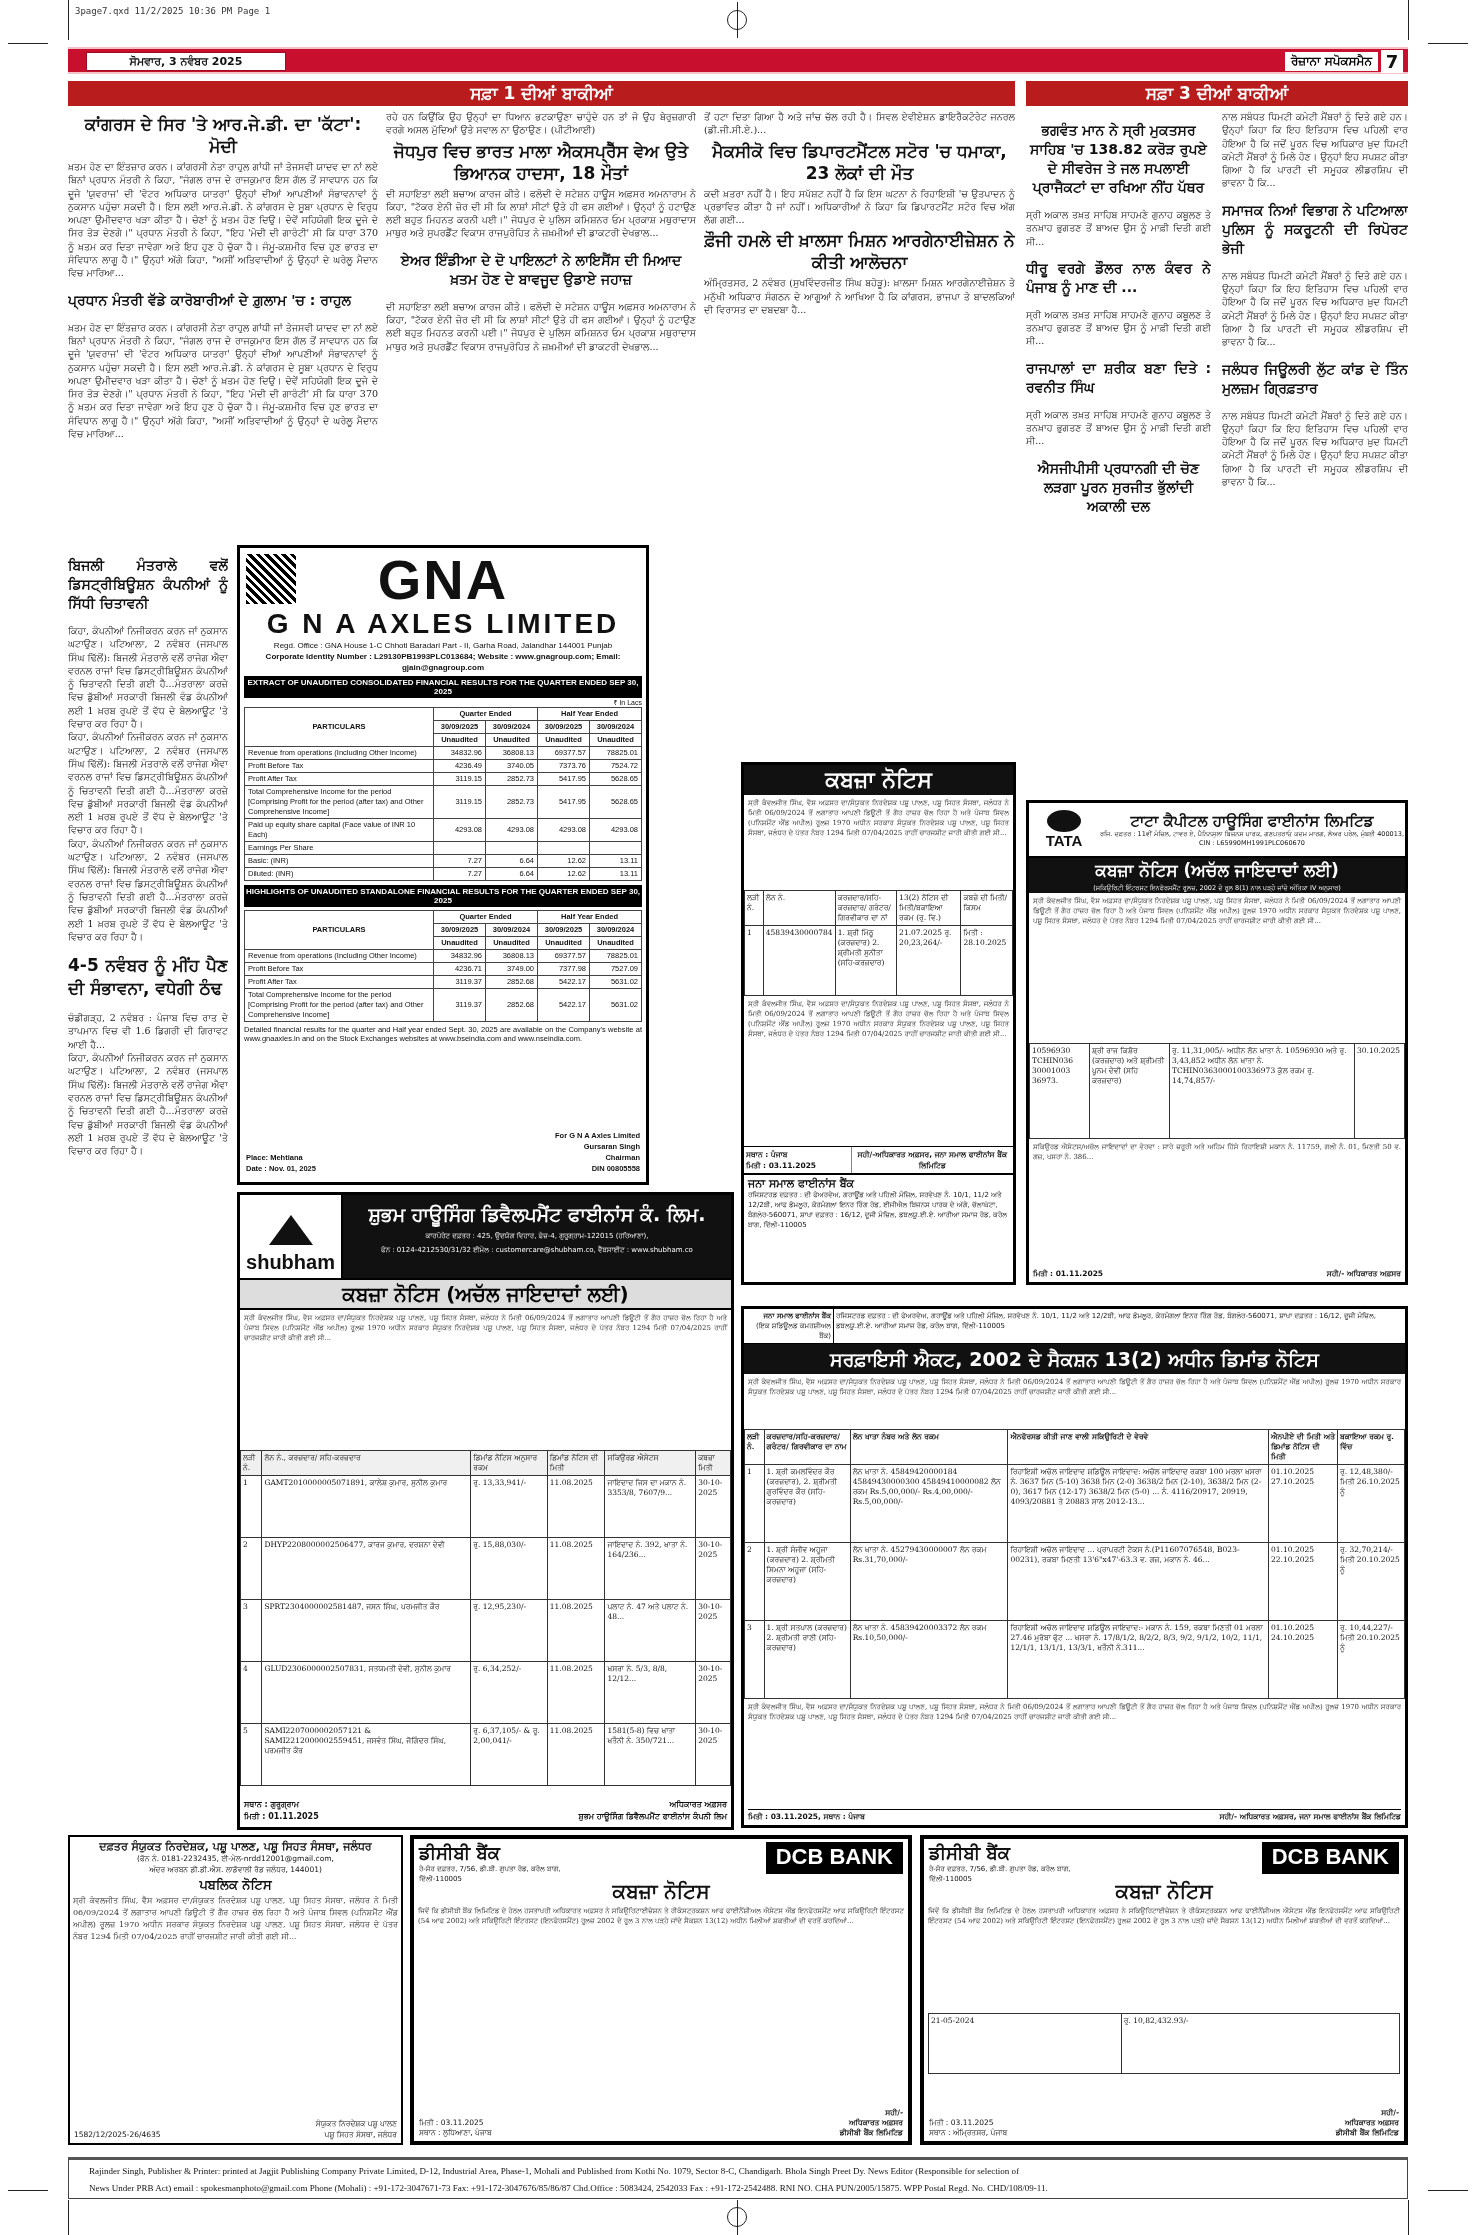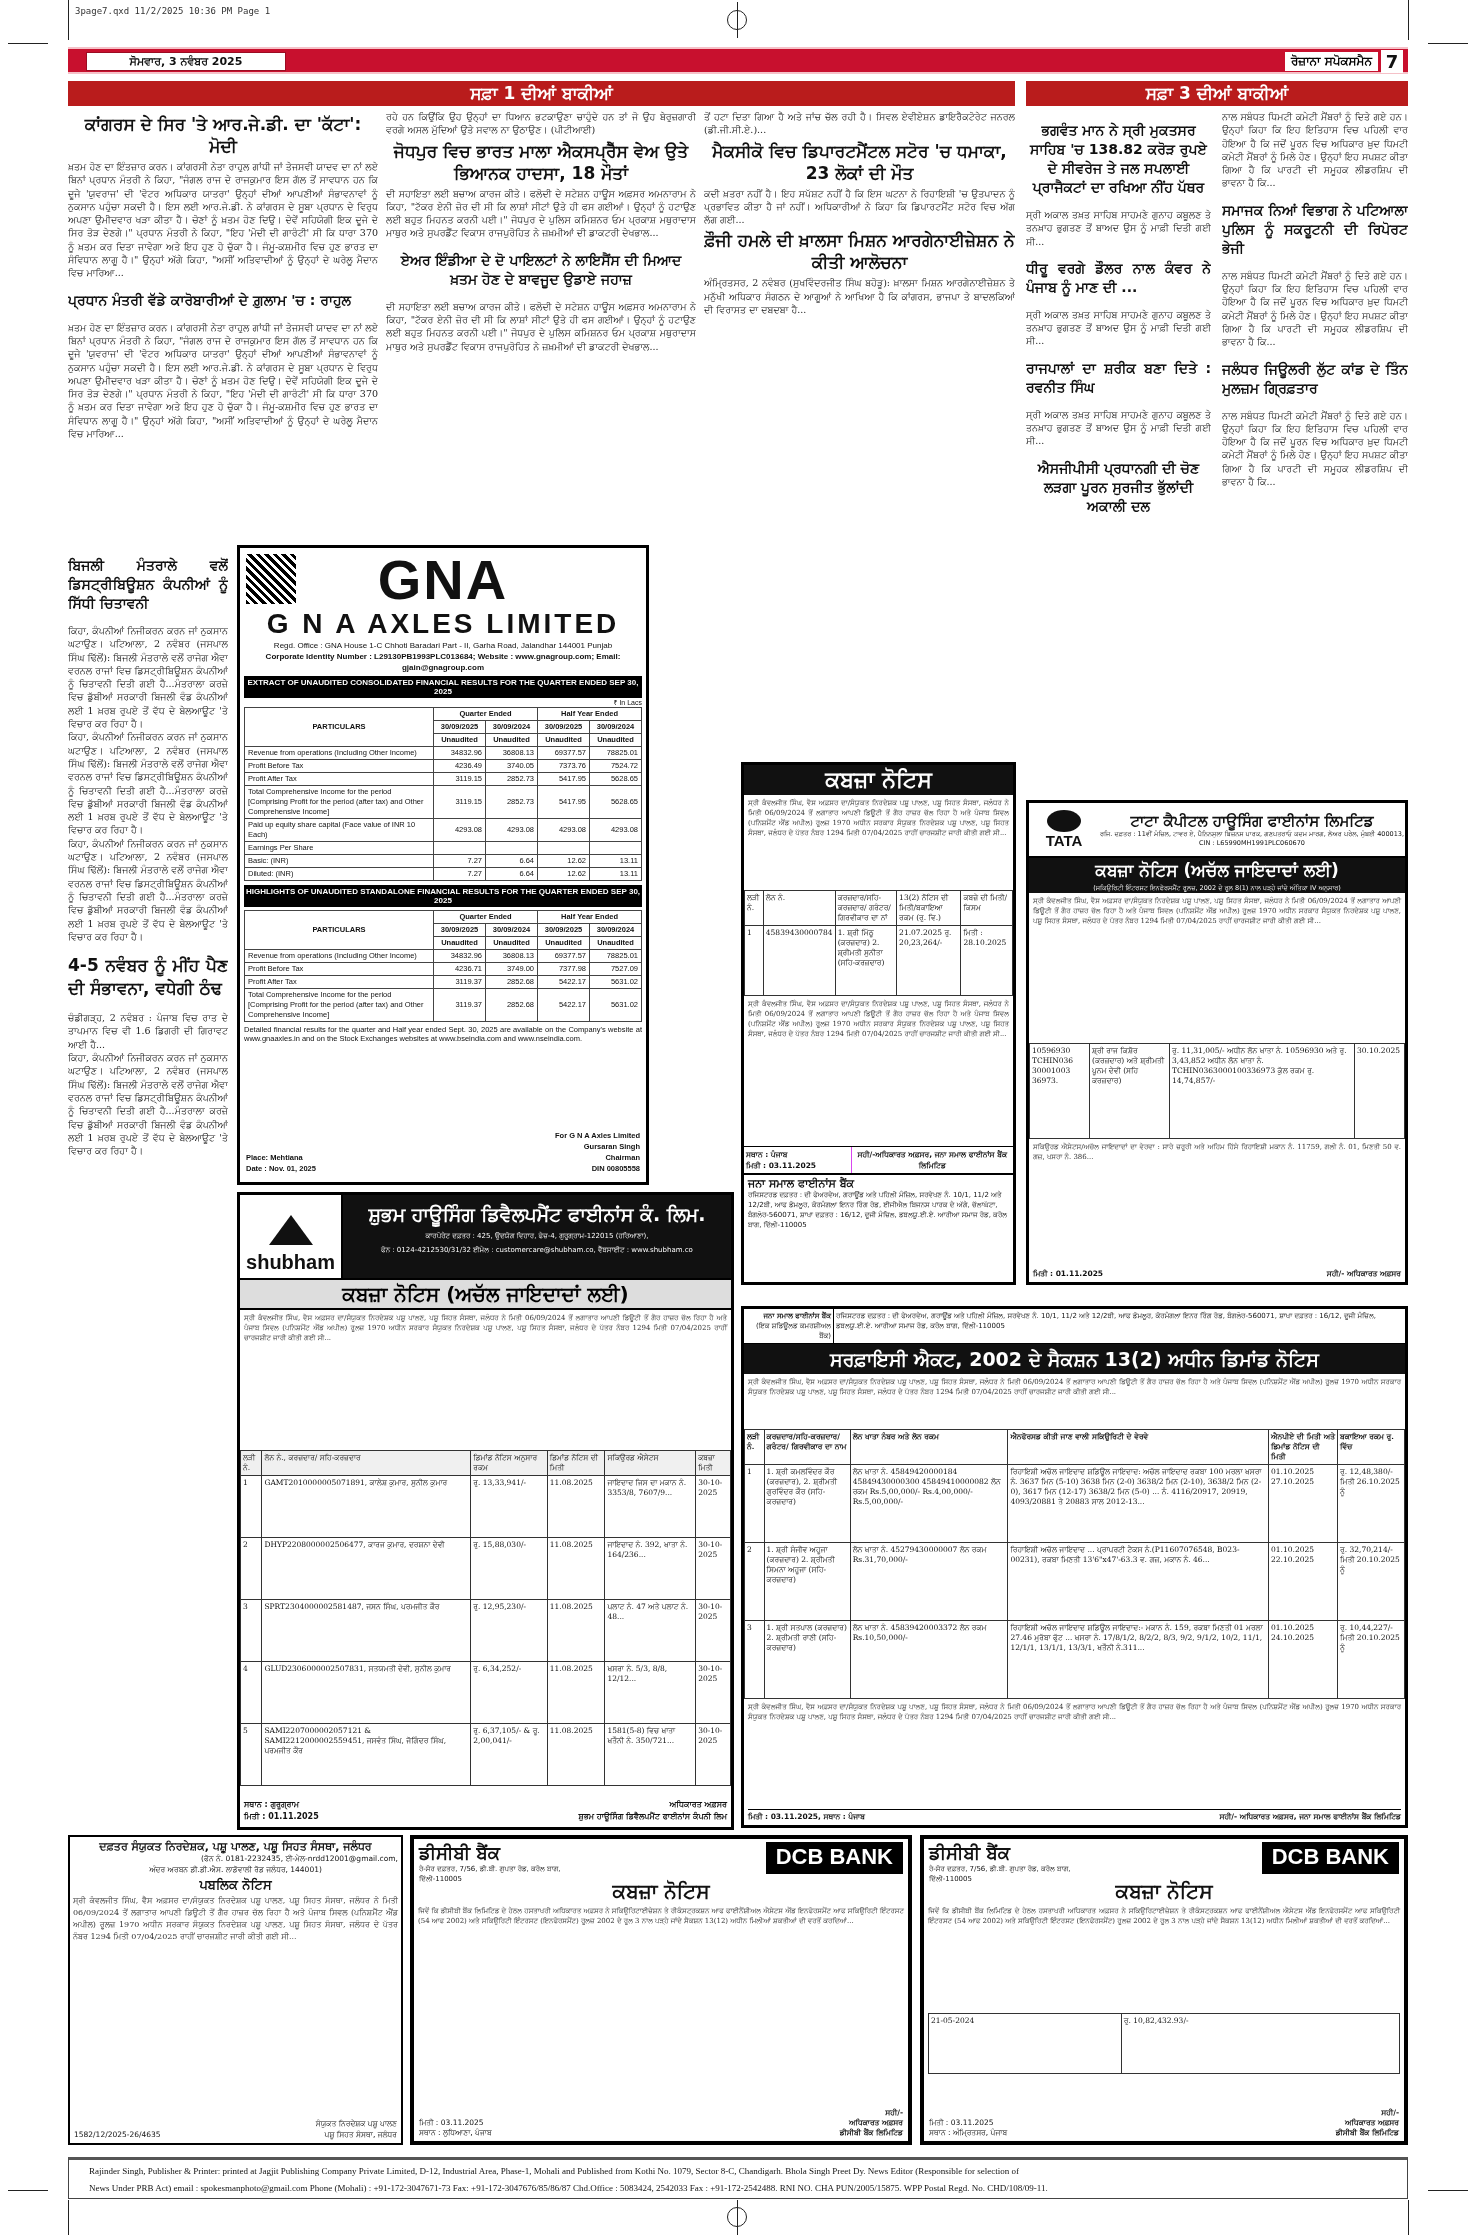--- a/index.html
+++ b/index.html
@@ -461,21 +461,21 @@
   </table>
   <div class="fill-lines" style="height:70px">ਸ੍ਰੀ ਕੰਵਲਜੀਤ ਸਿੰਘ, ਵੈਸ ਅਫ਼ਸਰ ਦਾ/ਸੰਯੁਕਤ ਨਿਰਦੇਸ਼ਕ ਪਸ਼ੂ ਪਾਲਣ, ਪਸ਼ੂ ਸਿਹਤ ਸੰਸਥਾ, ਜਲੰਧਰ ਨੇ ਮਿਤੀ 06/09/2024 ਤੋਂ ਲਗਾਤਾਰ ਆਪਣੀ ਡਿਊਟੀ ਤੋਂ ਗੈਰ ਹਾਜ਼ਰ ਚੱਲ ਰਿਹਾ ਹੈ ਅਤੇ ਪੰਜਾਬ ਸਿਵਲ (ਪਨਿਸ਼ਮੈਂਟ ਐਂਡ ਅਪੀਲ) ਰੂਲਜ਼ 1970 ਅਧੀਨ ਸਰਕਾਰ ਸੰਯੁਕਤ ਨਿਰਦੇਸ਼ਕ ਪਸ਼ੂ ਪਾਲਣ, ਪਸ਼ੂ ਸਿਹਤ ਸੰਸਥਾ, ਜਲੰਧਰ ਦੇ ਪੱਤਰ ਨੰਬਰ 1294 ਮਿਤੀ 07/04/2025 ਰਾਹੀਂ ਚਾਰਜਸ਼ੀਟ ਜਾਰੀ ਕੀਤੀ ਗਈ ਸੀ...</div>
   <div style="position:absolute;left:4px;right:4px;bottom:3px;display:flex;justify-content:space-between;font:bold 7.5px 'DejaVu Sans',sans-serif;border-top:1px solid #000;padding-top:2px">
     <span>ਮਿਤੀ : 03.11.2025, ਸਥਾਨ : ਪੰਜਾਬ</span>
     <span>ਸਹੀ/- ਅਧਿਕਾਰਤ ਅਫ਼ਸਰ, ਜਨਾ ਸਮਾਲ ਫਾਈਨਾਂਸ ਬੈਂਕ ਲਿਮਿਟਿਡ</span>
   </div>
 </div>
 
 <div class="box" style="left:68px;top:1835px;width:335px;height:310px;border-width:2px;padding:3px">
   <div style="font:bold 11px 'DejaVu Sans',sans-serif;text-align:center">ਦਫ਼ਤਰ ਸੰਯੁਕਤ ਨਿਰਦੇਸ਼ਕ, ਪਸ਼ੂ ਪਾਲਣ, ਪਸ਼ੂ ਸਿਹਤ ਸੰਸਥਾ, ਜਲੰਧਰ</div>
-  <div style="font:7.5px 'DejaVu Sans',sans-serif;text-align:right;line-height:11px">(ਫੋਨ ਨੰ. 0181-2232435, ਈ-ਮੇਲ-nrdd12001@gmail.com,</div>
+  <div style="font:7.5px 'DejaVu Sans',sans-serif;text-align:center;line-height:11px">(ਫੋਨ ਨੰ. 0181-2232435, ਈ-ਮੇਲ-nrdd12001@gmail.com,</div>
   <div style="font:7.5px 'DejaVu Sans',sans-serif;text-align:center;line-height:11px">ਅੰਦਰ ਅਰਬਨ ਡੀ.ਡੀ.ਐਸ. ਲਾਡੋਵਾਲੀ ਰੋਡ ਜਲੰਧਰ, 144001)</div>
   <div style="font:bold 13px 'DejaVu Sans',sans-serif;text-align:center;margin:2px 0">ਪਬਲਿਕ ਨੋਟਿਸ</div>
   <div class="fill-lines" style="height:185px;font-size:8px;line-height:12px;padding:0">ਸ੍ਰੀ ਕੰਵਲਜੀਤ ਸਿੰਘ, ਵੈਸ ਅਫ਼ਸਰ ਦਾ/ਸੰਯੁਕਤ ਨਿਰਦੇਸ਼ਕ ਪਸ਼ੂ ਪਾਲਣ, ਪਸ਼ੂ ਸਿਹਤ ਸੰਸਥਾ, ਜਲੰਧਰ ਨੇ ਮਿਤੀ 06/09/2024 ਤੋਂ ਲਗਾਤਾਰ ਆਪਣੀ ਡਿਊਟੀ ਤੋਂ ਗੈਰ ਹਾਜ਼ਰ ਚੱਲ ਰਿਹਾ ਹੈ ਅਤੇ ਪੰਜਾਬ ਸਿਵਲ (ਪਨਿਸ਼ਮੈਂਟ ਐਂਡ ਅਪੀਲ) ਰੂਲਜ਼ 1970 ਅਧੀਨ ਸਰਕਾਰ ਸੰਯੁਕਤ ਨਿਰਦੇਸ਼ਕ ਪਸ਼ੂ ਪਾਲਣ, ਪਸ਼ੂ ਸਿਹਤ ਸੰਸਥਾ, ਜਲੰਧਰ ਦੇ ਪੱਤਰ ਨੰਬਰ 1294 ਮਿਤੀ 07/04/2025 ਰਾਹੀਂ ਚਾਰਜਸ਼ੀਟ ਜਾਰੀ ਕੀਤੀ ਗਈ ਸੀ...</div>
   <div style="position:absolute;left:4px;right:4px;bottom:3px;display:flex;justify-content:space-between;align-items:flex-end;font:7.5px 'DejaVu Sans',sans-serif;line-height:11px">
     <span>1582/12/2025-26/4635</span>
     <span style="text-align:right">
         <div>ਸੰਯੁਕਤ ਨਿਰਦੇਸ਼ਕ ਪਸ਼ੂ ਪਾਲਣ</div>
         <div>ਪਸ਼ੂ ਸਿਹਤ ਸੰਸਥਾ, ਜਲੰਧਰ</div>
       </span>
   </div>

